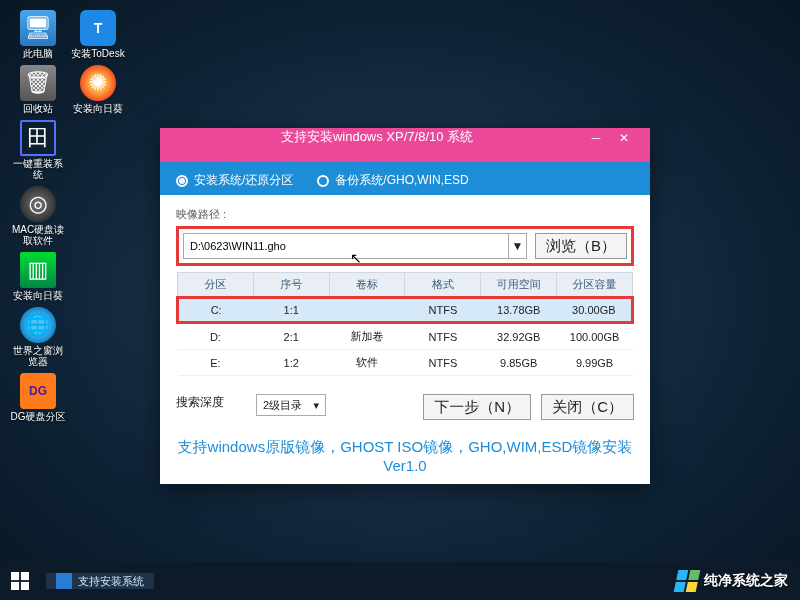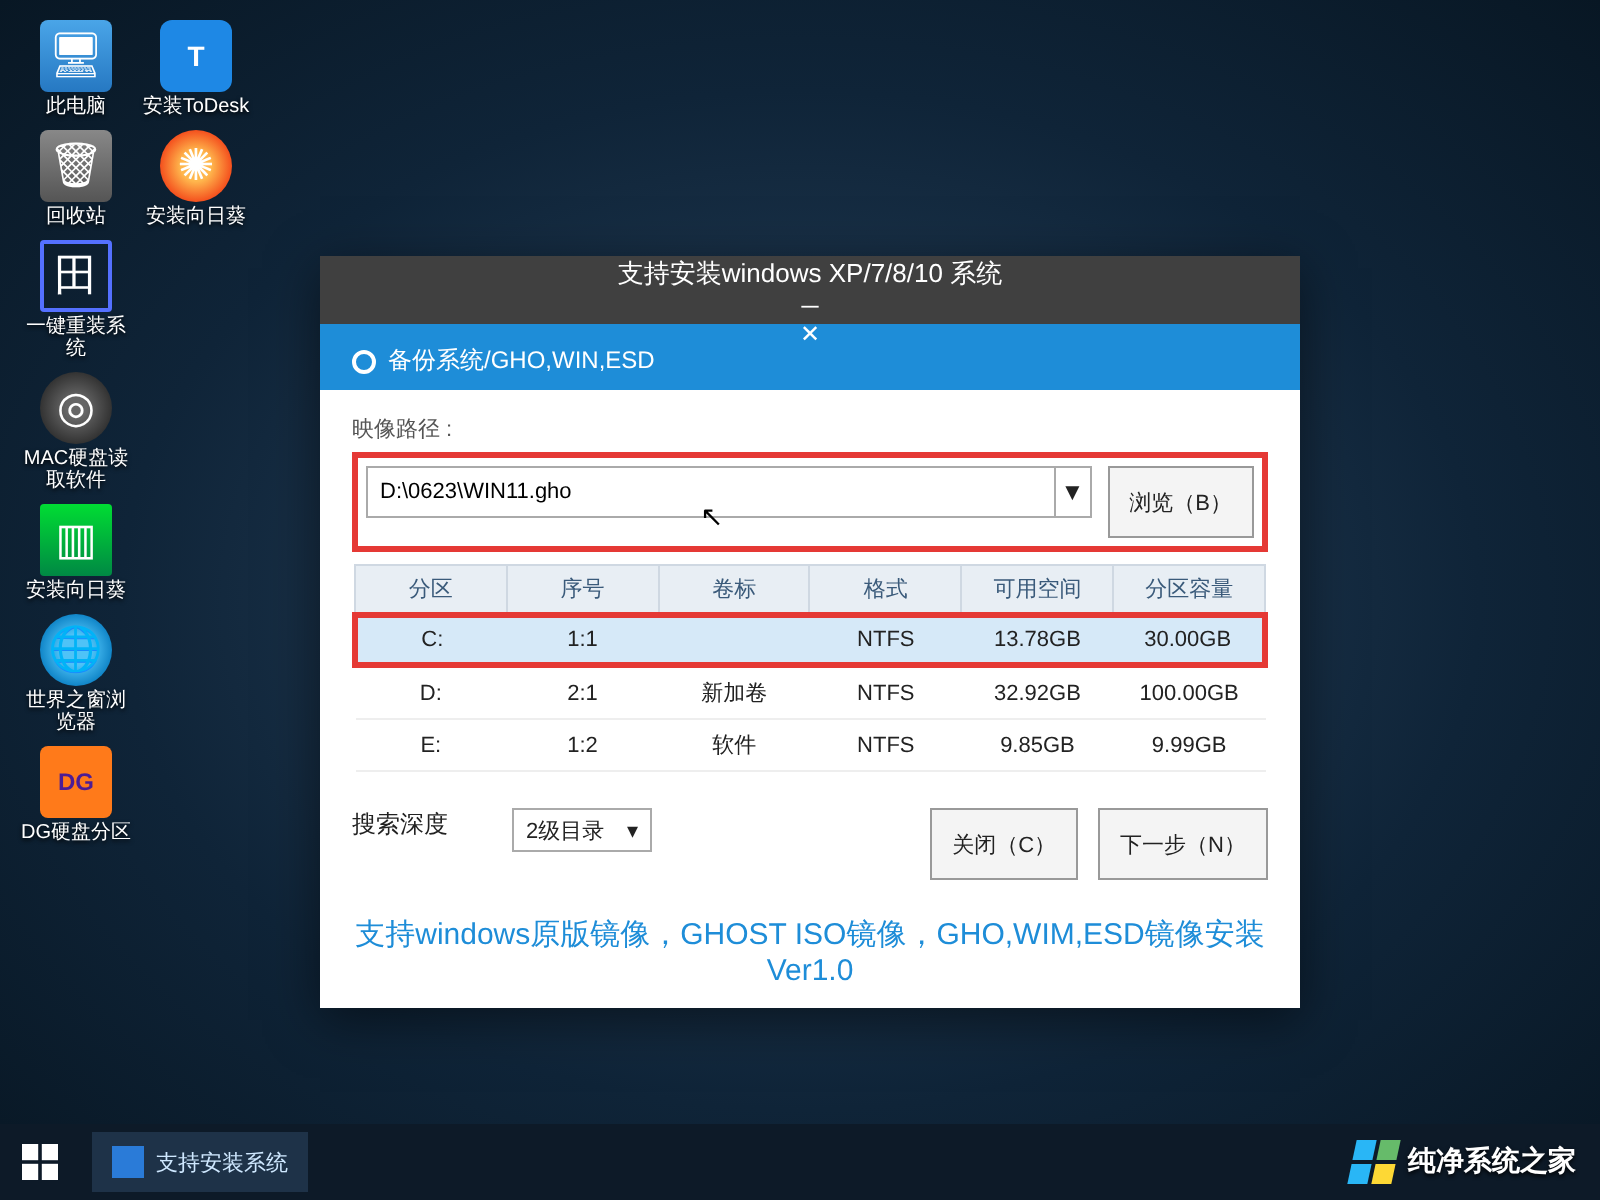--- a/index.html
+++ b/index.html
@@ -16,41 +16,41 @@
     .ic-sun { background: radial-gradient(circle,#ffb74d 30%,#f4511e 70%); border-radius: 50%; }
     .ic-reinstall { border: 2px solid #5470ff; border-radius: 2px; }
     .ic-mac { background: radial-gradient(circle,#666 20%,#333 70%); border-radius: 50%; }
     .ic-net { background: linear-gradient(#0d3,#084); border-radius: 2px; }
     .ic-browser { background: radial-gradient(circle,#4fc3f7 30%,#0277bd 80%); border-radius: 50%; }
     .ic-dg { background: #ff7a1a; border-radius: 4px; color: #4c1d95; font-weight: bold; font-size: 12px; }
 
     .taskbar { position: absolute; left: 0; right: 0; bottom: 0; height: 38px; background: #0d1a28; display: flex; align-items: center; }
     .tb-start { width: 40px; height: 38px; display: flex; align-items: center; justify-content: center; color: #fff; }
     .tb-start svg { width: 18px; height: 18px; }
-    .tb-task { height: 30px; padding: 0 10px; background: #1e3248; color: #cfe8ff; font-size: 11px; display: flex; align-items: center; gap: 6px; margin-left: 6px; }
+    .tb-task { height: 16px; padding: 0 10px; background: #1e3248; color: #cfe8ff; font-size: 11px; display: flex; align-items: center; gap: 6px; margin-left: 6px; }
     .tb-task-ic { width: 16px; height: 16px; background: #2a7bd8; }
 
     .watermark { position: absolute; right: 12px; bottom: 8px; color: #fff; font-size: 14px; font-weight: bold; display: flex; align-items: center; gap: 6px; text-shadow: 0 1px 2px #000; }
     .wm-logo { display: grid; grid-template-columns: 10px 10px; grid-template-rows: 10px 10px; gap: 2px; transform: skewX(-12deg); }
     .wm-logo span:nth-child(1){background:#29b6f6}.wm-logo span:nth-child(2){background:#66bb6a}.wm-logo span:nth-child(3){background:#29b6f6}.wm-logo span:nth-child(4){background:#fdd835}
 
     .win { position: absolute; left: 160px; top: 128px; width: 490px; background: #fff; box-shadow: 0 6px 24px rgba(0,0,0,.5); font-size: 12px; color: #222; }
-    .titlebar { height: 34px; background: #404040; color: #fff; display: flex; align-items: center; padding: 0 12px; flex-direction: column; }
+    .titlebar { height: 34px; background: #ec4899; color: #fff; display: flex; align-items: flex-start; padding: 0 12px; }
     .titlebar-text { flex: 1; text-align: center; font-size: 13px; }
     .tb-btn { width: 28px; height: 20px; display: flex; align-items: center; justify-content: center; color: #fff; cursor: pointer; }
     .radios-row { display: flex; gap: 24px; padding: 10px 16px 6px; color: #fff; background: #1e8dd8; }
     .radio { display: flex; align-items: center; gap: 6px; cursor: pointer; font-size: 12px; }
     .radio-circ { width: 12px; height: 12px; border: 2px solid #fff; border-radius: 50%; display: flex; align-items: center; justify-content: center; }
     .radio-circ.sel::after { content: ""; width: 6px; height: 6px; background: #fff; border-radius: 50%; }
     .body-area { padding: 10px 16px 12px; }
     .field-label { font-size: 11px; color: #555; margin: 2px 0 4px; }
     .path-row { display: flex; gap: 8px; align-items: flex-start; border: 3px solid #e53935; padding: 4px; margin-bottom: 6px; }
     .path-input { flex: 1; height: 26px; border: 1px solid #aaa; padding: 0 6px; font-size: 11px; background: #fff; }
     .dd-arrow { width: 18px; height: 26px; border: 1px solid #aaa; border-left: none; display: flex; align-items: center; justify-content: center; margin-left: -8px; }
-    .btn { height: 36px; padding: 0 10px; border: 1px solid #999; background: #f4f4f4; cursor: pointer; font-size: 11px; display: flex; align-items: center; }
+    .btn { height: 26px; padding: 0 10px; border: 1px solid #999; background: #f4f4f4; cursor: pointer; font-size: 15px; display: flex; align-items: center; }
     table { width: 100%; border-collapse: collapse; font-size: 11px; table-layout: fixed; }
     thead th { background: #e8eef4; color: #3a5a7a; font-weight: normal; padding: 4px 0; border: 1px solid #cfd8e2; }
     tbody td { padding: 5px 0; text-align: center; border-bottom: 1px solid #eee; }
     tbody tr.sel { background: #d6e9f8; }
     .row-hilite { border: 3px solid #e53935; margin-top: -3px; }
     .cursor-icon { position: absolute; left: 350px; top: 250px; pointer-events: none; color:#000; font-size: 14px; }
     .bottom-row { display: flex; align-items: flex-start; gap: 10px; margin-top: 18px; }
     .bottom-row .spacer { flex: 1; }
     .dd { height: 22px; border: 1px solid #aaa; padding: 0 6px; font-size: 11px; background: #fff; display: flex; align-items: center; min-width: 70px; justify-content: space-between; margin-left: 22px; }
     .footer-note { text-align: center; color: #1e8dd8; font-size: 15px; padding: 6px 0 10px; }
@@ -100,20 +100,24 @@
       </div>
   </div>
 
   <div class="win">
     <div class="titlebar">
       <div class="titlebar-text">支持安装windows XP/7/8/10 系统</div>
       <div class="tb-btn">─</div>
       <div class="tb-btn">✕</div>
     </div>
     <div class="radios-row">
+      <div class="radio">
+          <span class="radio-circ sel"></span>
+          <span>安装系统/还原分区</span>
+        </div>
       <div class="radio">
           <span class="radio-circ"></span>
           <span>备份系统/GHO,WIN,ESD</span>
         </div>
     </div>
     <div class="body-area">
       <div class="field-label">映像路径 :</div>
       <div class="path-row">
         <input class="path-input" value="D:\0623\WIN11.gho" style="">
         <div class="dd-arrow">▼</div>
@@ -159,22 +163,22 @@
         </tbody>
       </table>
 
       <div class="bottom-row">
         <span>搜索深度</span>
         <div class="dd">
             <span>2级目录</span>
             <span>▾</span>
           </div>
         <div class="spacer"></div>
+        <div class="btn">下一步（N）</div>
         <div class="btn">关闭（C）</div>
-        <div class="btn">下一步（N）</div>
       </div>
     </div>
     <div class="footer-note">支持windows原版镜像，GHOST ISO镜像，GHO,WIM,ESD镜像安装 Ver1.0</div>
   </div>
 
   <div class="cursor-icon">↖</div>
 
   <div class="taskbar">
     <div class="tb-start">
       <svg viewBox="0 0 20 20">

